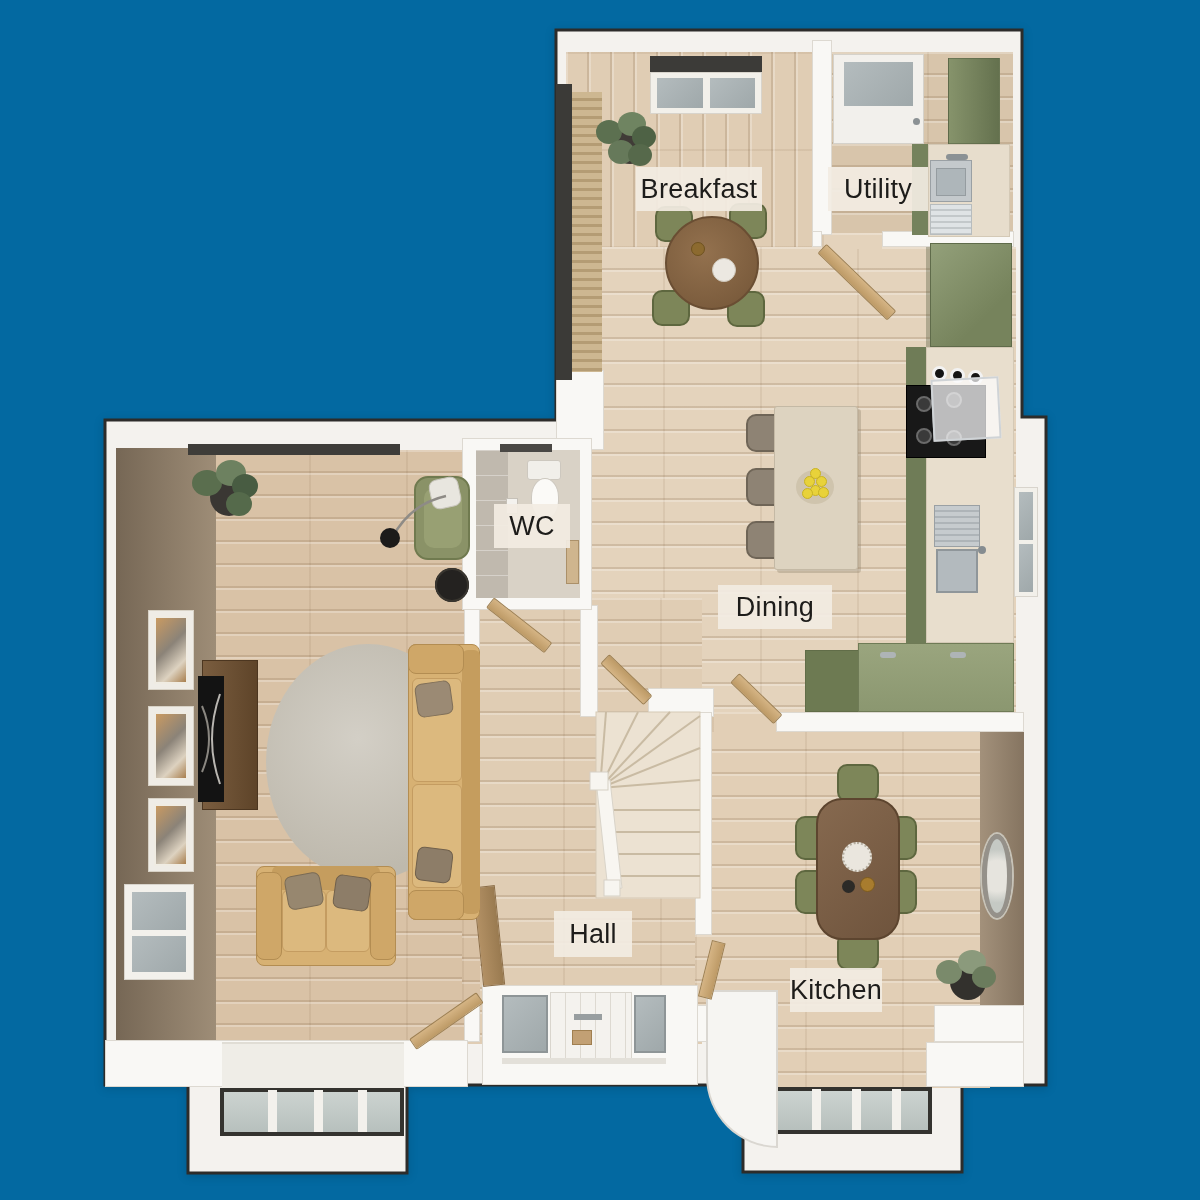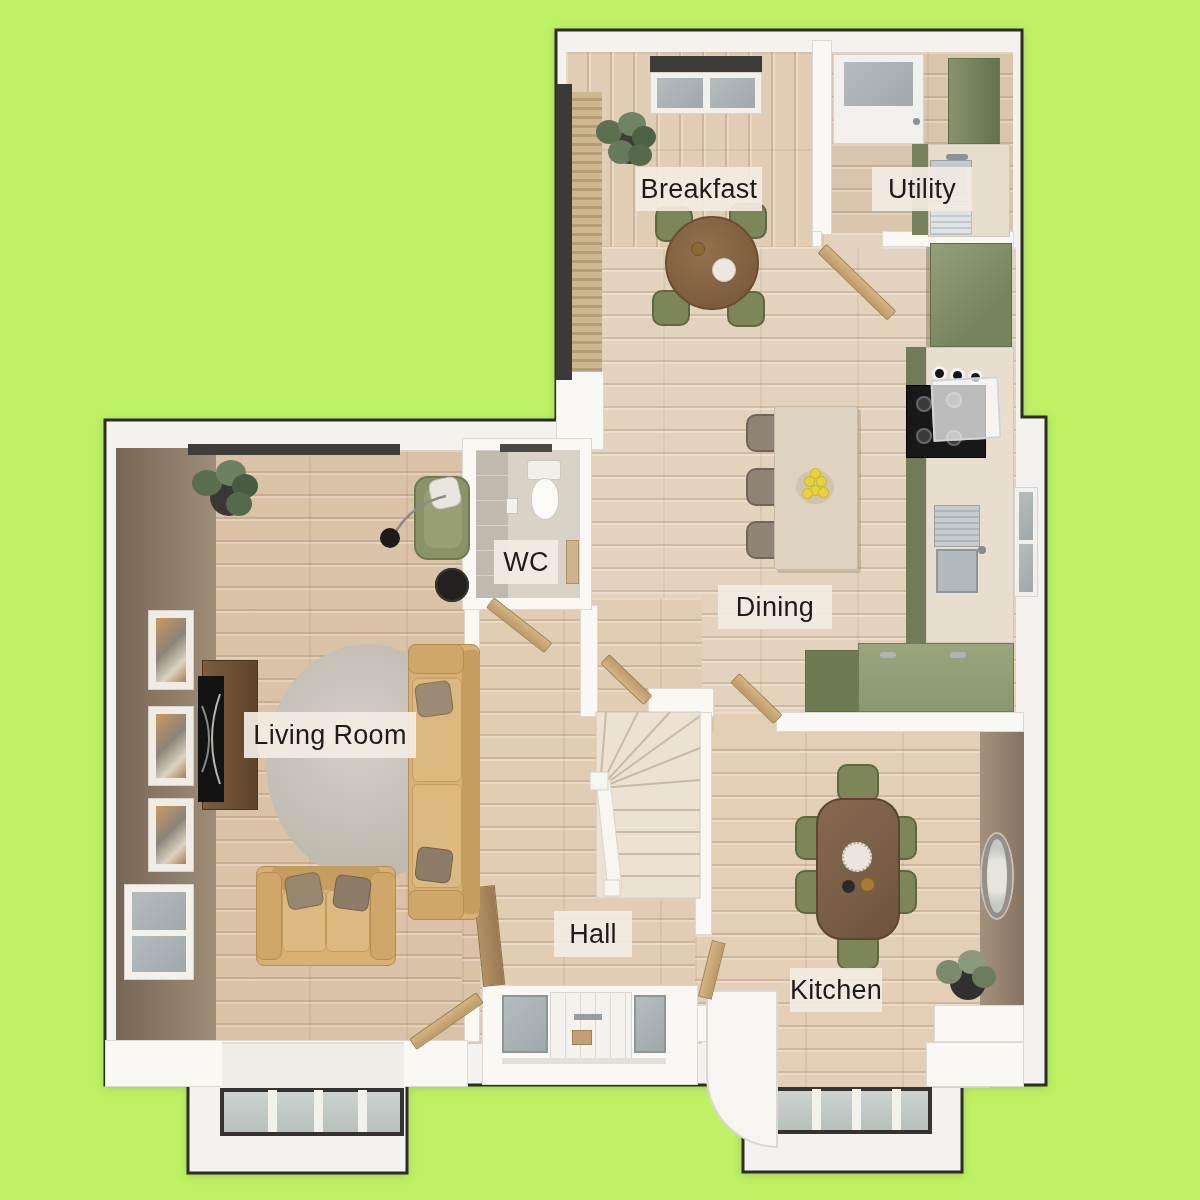--- a/index.html
+++ b/index.html
@@ -1,17 +1,17 @@
 <!DOCTYPE html>
 <html><head>
 <meta charset="utf-8">
 <style>
   html,body{margin:0;padding:0;background:#ffffff;}
   body{width:1200px;height:1200px;overflow:hidden;font-family:"Liberation Sans",sans-serif;}
-  .plan{position:relative;width:1200px;height:1200px;background:#bef264;}
+  .plan{position:relative;width:1200px;height:1200px;background:#0369a1;}
   .abs{position:absolute;box-sizing:border-box;}
   .wall{position:absolute;box-sizing:border-box;background:#f9f8f5;box-shadow:0 0 0 1px #ddd9d1 inset;}
   .wood{position:absolute;box-sizing:border-box;}
   .wood-h{background-image:
     repeating-linear-gradient(to bottom, rgba(255,255,255,.25) 0 2px, rgba(255,255,255,0) 2px 21px, rgba(122,92,60,.20) 21px 23px),
     repeating-linear-gradient(to right, rgba(122,92,60,.10) 0 2px, rgba(0,0,0,0) 2px 97px);}
   .wood-v{background-image:
     repeating-linear-gradient(to right, rgba(255,255,255,.25) 0 2px, rgba(255,255,255,0) 2px 21px, rgba(122,92,60,.20) 21px 23px),
     repeating-linear-gradient(to bottom, rgba(122,92,60,.10) 0 2px, rgba(0,0,0,0) 2px 97px);}
   .fl-breakfast{background-color:#e0cdb4;}
@@ -280,31 +280,28 @@
     <i class="leafblob" style="left:36px;top:16px;width:24px;height:22px;background:#6b7c5d"></i>
     <i class="leafblob" style="left:12px;top:30px;width:26px;height:24px;background:#74846"></i>
     <i class="leafblob" style="left:32px;top:32px;width:24px;height:22px;background:#65765"></i>
   </div>
 
   <div class="abs" style="left:982px;top:834px;width:30px;height:84px;z-index:24;border-radius:50%;background:radial-gradient(circle,#e6e4de 40%,#c5c9c4 70%);border:5px solid #95918a;box-shadow:0 0 0 2px #c7c3b8"></div>
 
   <div class="rlabel" style="left:636px;top:167px;width:126px;height:44px">
       <span>Breakfast</span>
     </div>
-  <div class="rlabel" style="left:872px;top:167px;width:100px;height:44px">
+  <div class="rlabel" style="left:828px;top:167px;width:100px;height:44px">
       <span>Utility</span>
     </div>
   <div class="rlabel" style="left:718px;top:585px;width:114px;height:44px">
       <span>Dining</span>
     </div>
-  <div class="rlabel" style="left:494px;top:540px;width:64px;height:44px">
+  <div class="rlabel" style="left:494px;top:504px;width:76px;height:44px">
       <span>WC</span>
-    </div>
-  <div class="rlabel" style="left:244px;top:712px;width:172px;height:46px">
-      <span>Living Room</span>
     </div>
   <div class="rlabel" style="left:554px;top:911px;width:78px;height:46px">
       <span>Hall</span>
     </div>
   <div class="rlabel" style="left:790px;top:968px;width:92px;height:44px">
       <span>Kitchen</span>
     </div>
 
 </div>
 

